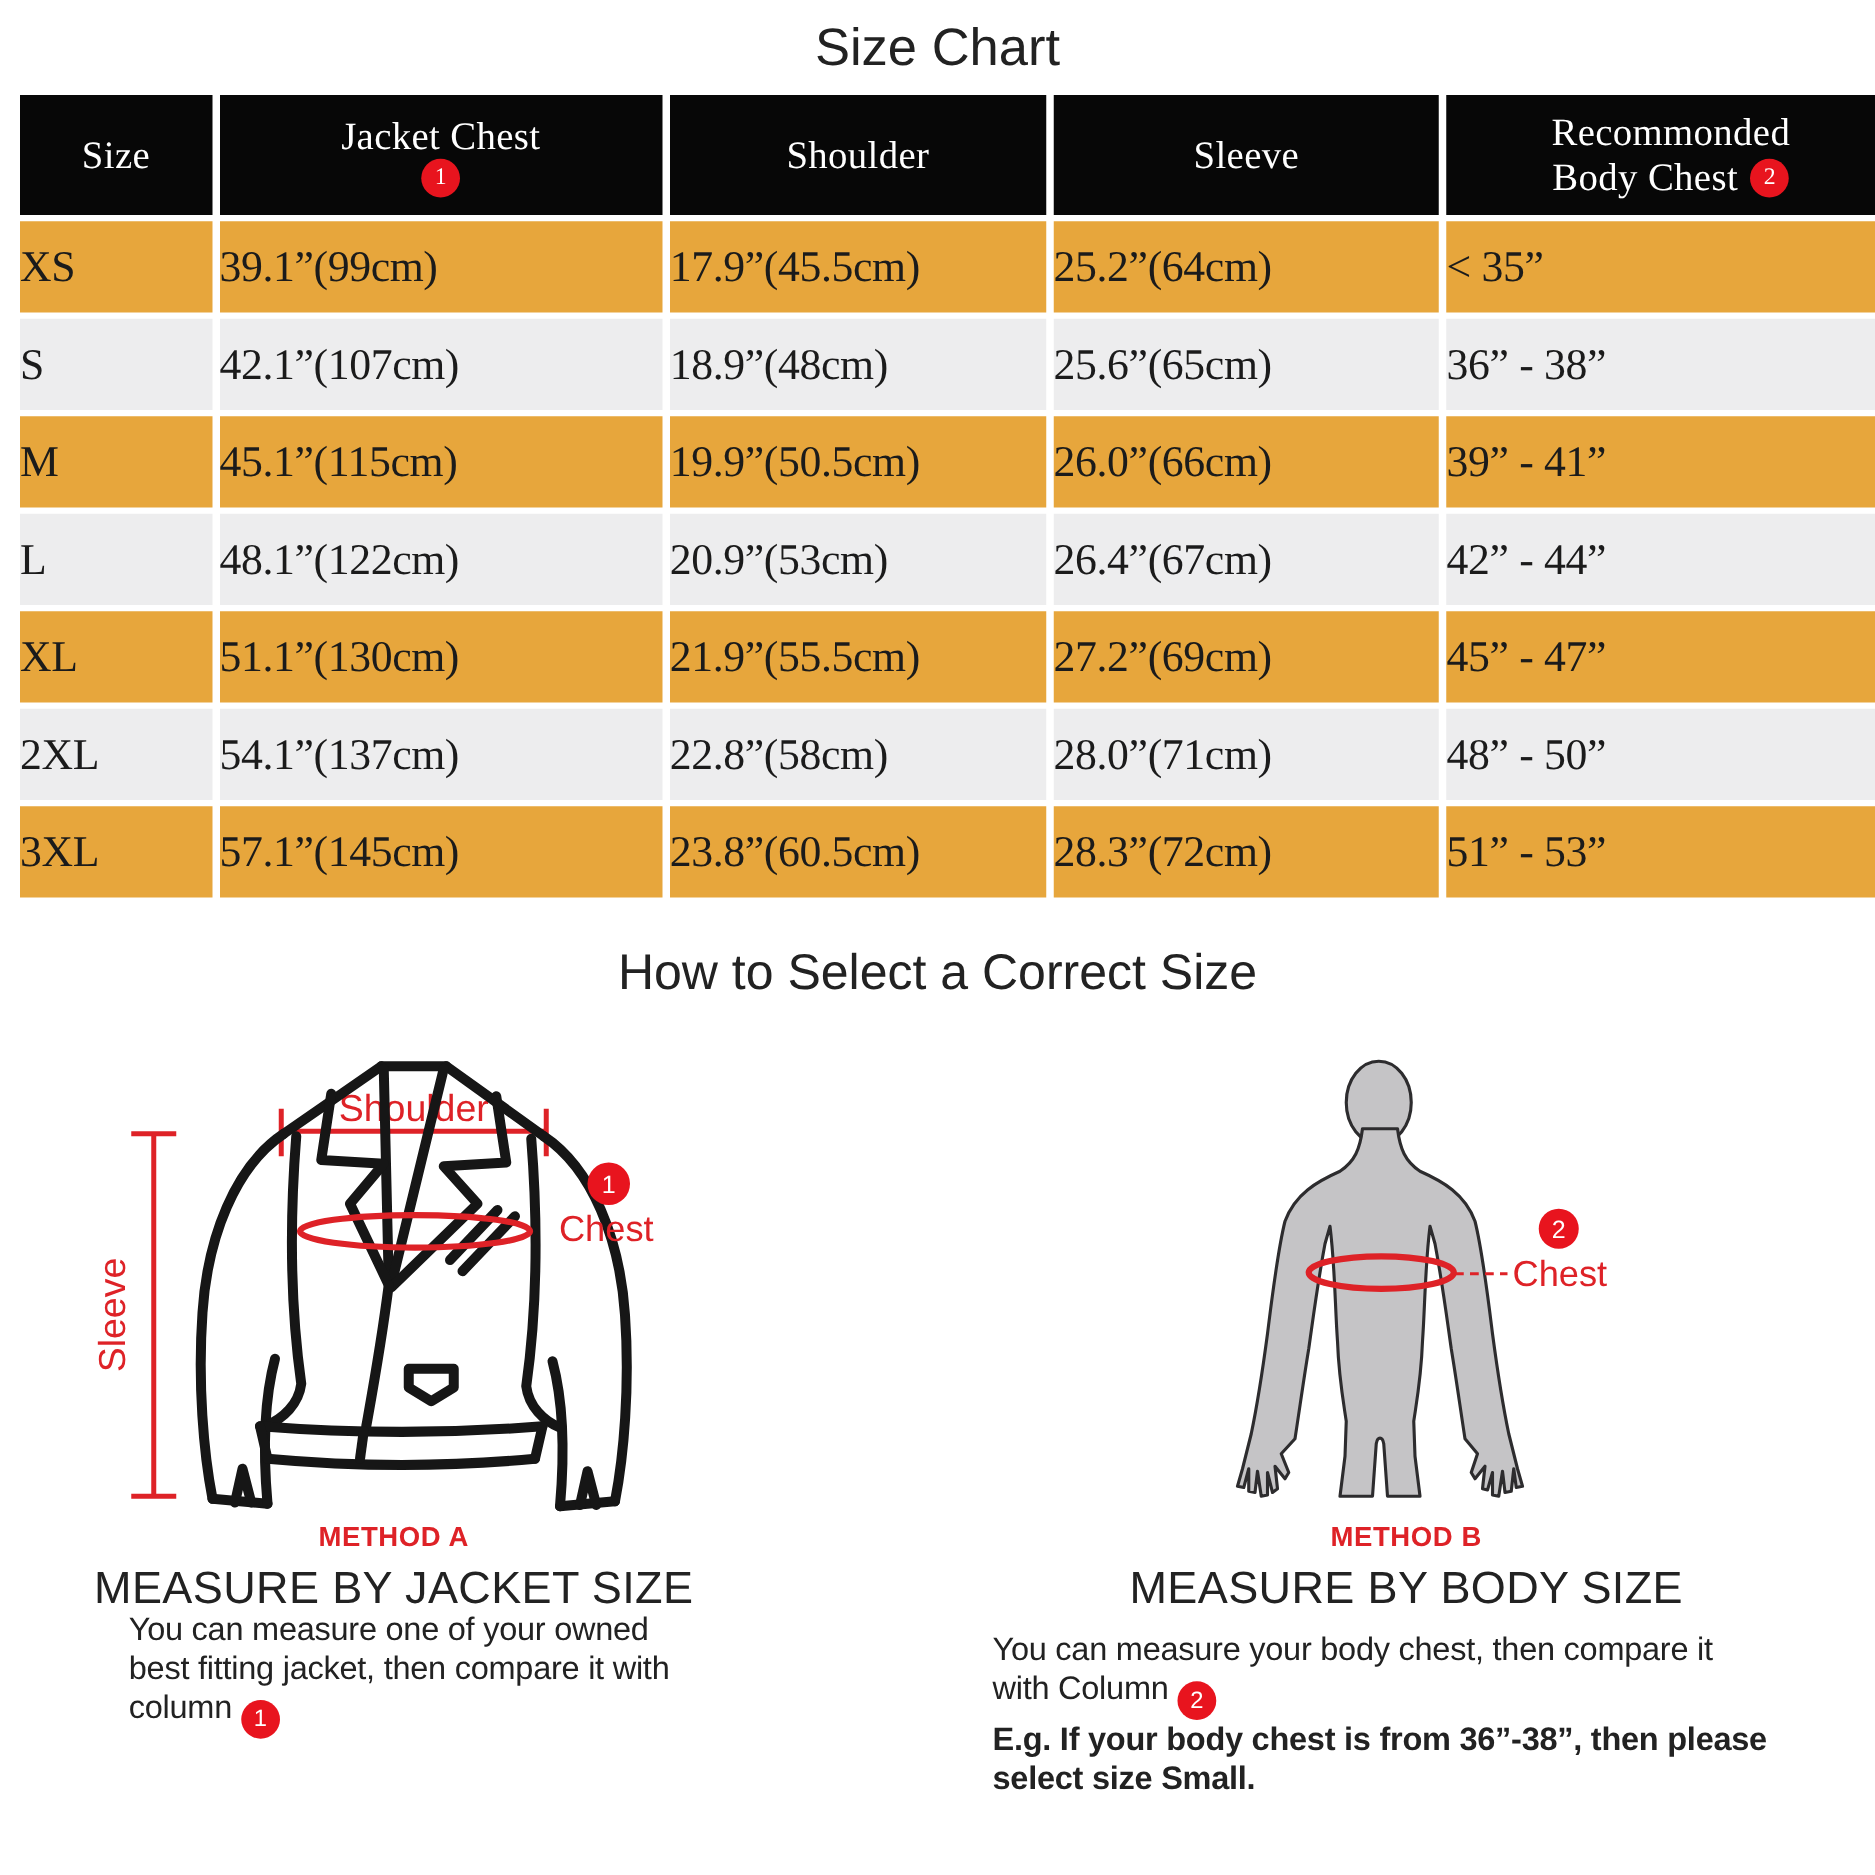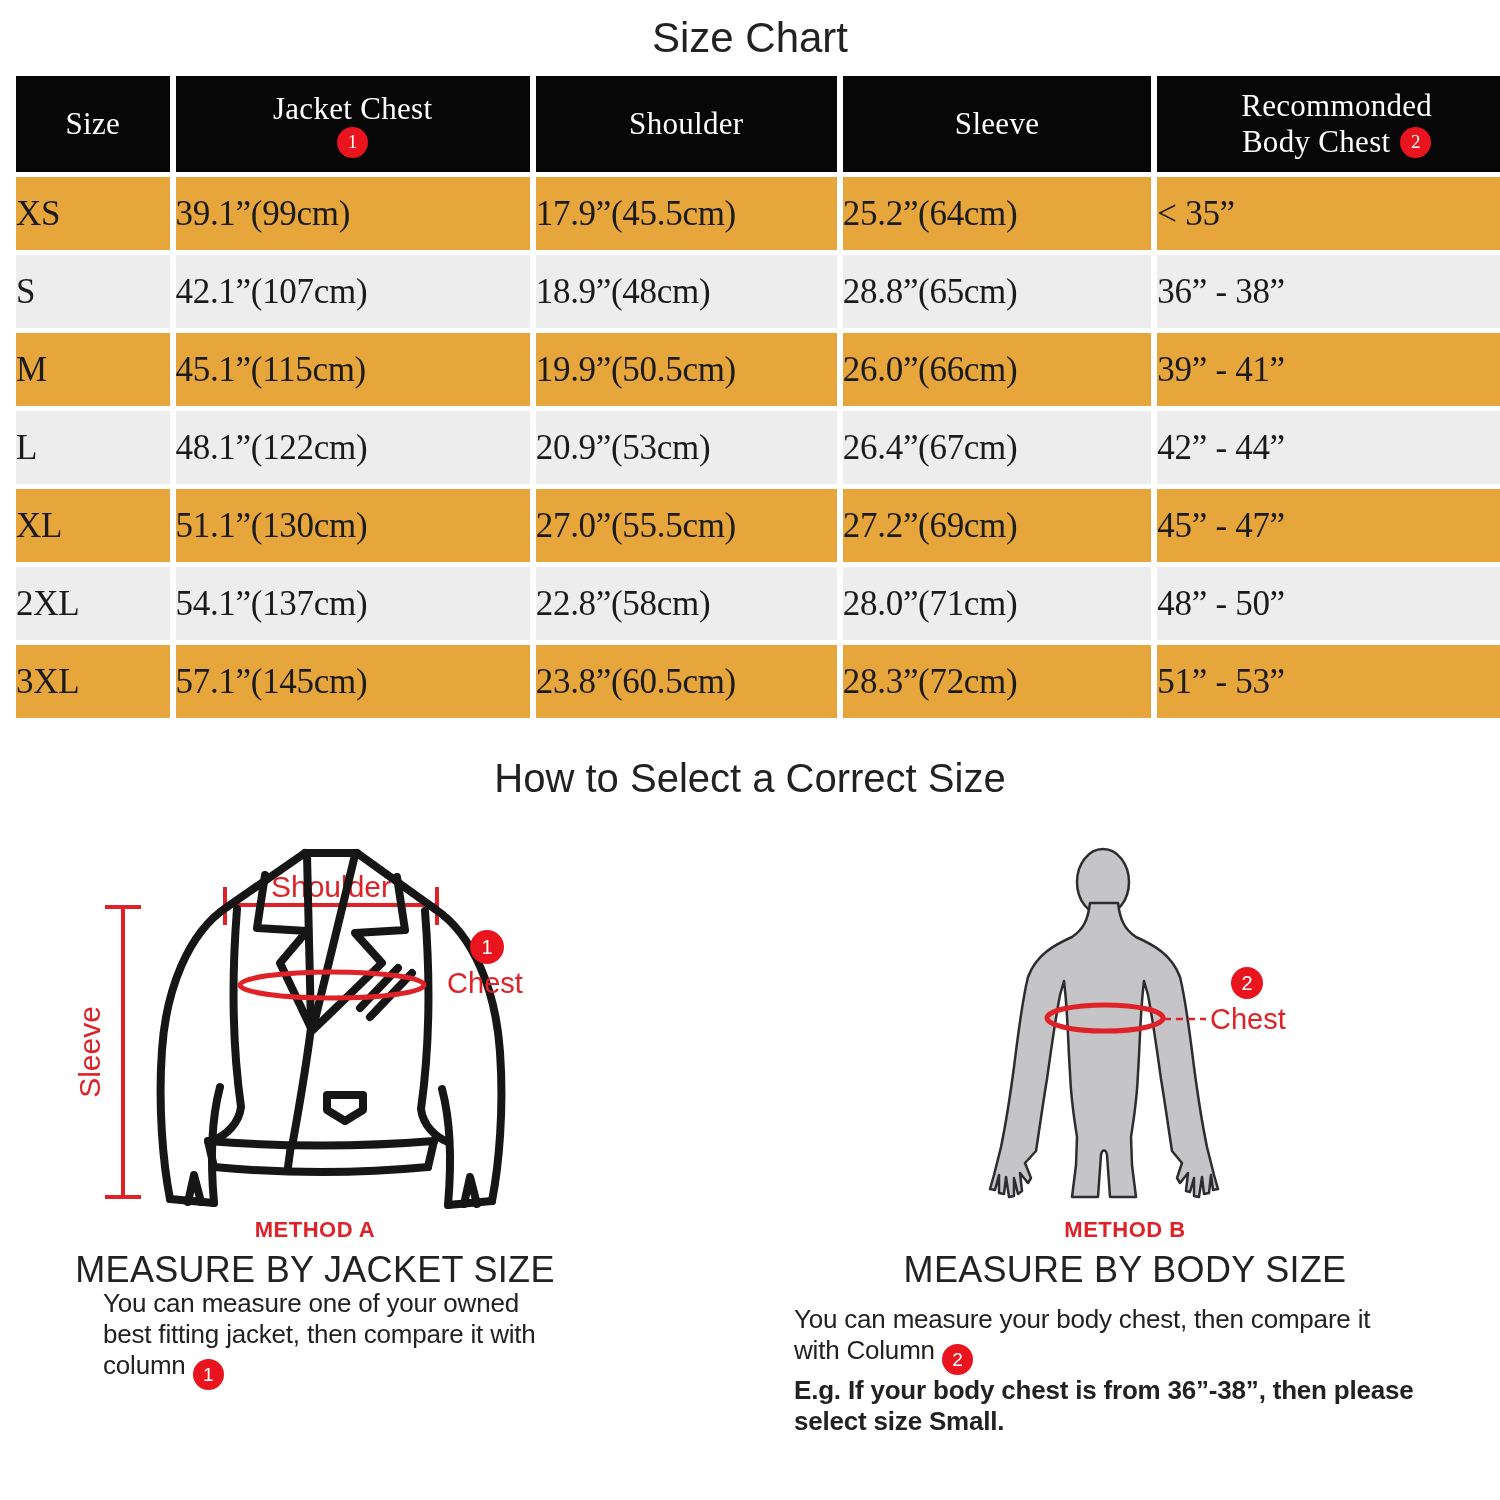--- a/index.html
+++ b/index.html
@@ -121,41 +121,41 @@
             <td>XS</td>
             <td>39.1”(99cm)</td>
             <td>17.9”(45.5cm)</td>
             <td>25.2”(64cm)</td>
             <td>&lt; 35”</td>
           </tr>
           <tr>
             <td>S</td>
             <td>42.1”(107cm)</td>
             <td>18.9”(48cm)</td>
-            <td>28.8”(65cm)</td>
+            <td>25.6”(65cm)</td>
             <td>36” - 38”</td>
           </tr>
           <tr>
             <td>M</td>
             <td>45.1”(115cm)</td>
             <td>19.9”(50.5cm)</td>
             <td>26.0”(66cm)</td>
             <td>39” - 41”</td>
           </tr>
           <tr>
             <td>L</td>
             <td>48.1”(122cm)</td>
             <td>20.9”(53cm)</td>
             <td>26.4”(67cm)</td>
             <td>42” - 44”</td>
           </tr>
           <tr>
             <td>XL</td>
             <td>51.1”(130cm)</td>
-            <td>27.0”(55.5cm)</td>
+            <td>21.9”(55.5cm)</td>
             <td>27.2”(69cm)</td>
             <td>45” - 47”</td>
           </tr>
           <tr>
             <td>2XL</td>
             <td>54.1”(137cm)</td>
             <td>22.8”(58cm)</td>
             <td>28.0”(71cm)</td>
             <td>48” - 50”</td>
           </tr>

